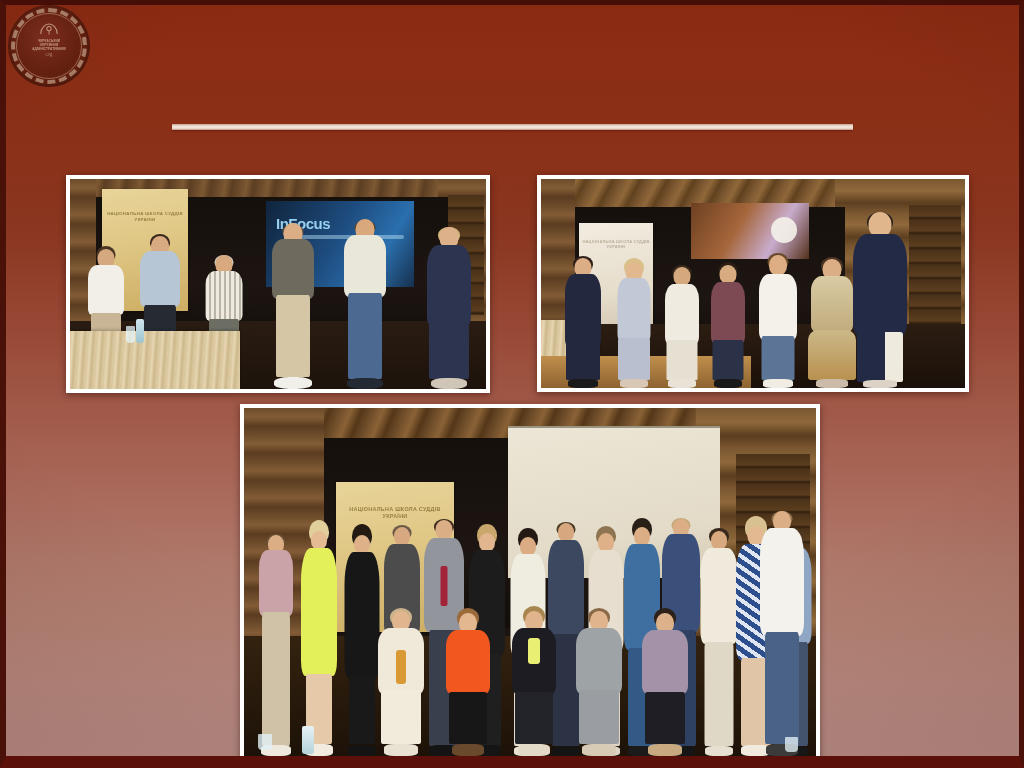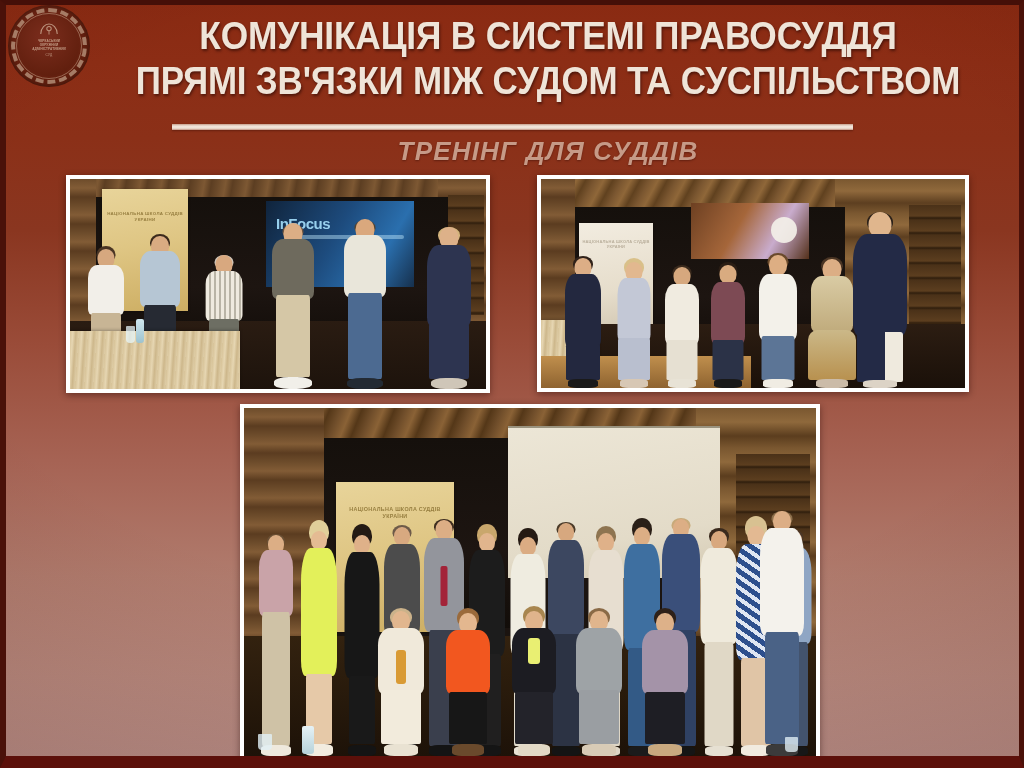--- a/index.html
+++ b/index.html
@@ -301,28 +301,23 @@
           <circle cx="12" cy="7" r="2.4" fill="none" stroke="#c9a68f" stroke-width="1.1"></circle>
           <path d="M12 9.4 L12 13.5" stroke="#c9a68f" stroke-width="1"></path>
         </svg>
         <div id="seal-text">ЧЕРКАСЬКИЙ</div>
         <div id="seal-text">ОКРУЖНИЙ</div>
         <div id="seal-text">АДМІНІСТРАТИВНИЙ</div>
         <div id="seal-sub">СУД</div>
       </div>
     </div>
 
-    <div id="title-block">
-      <div class="title-line" id="title-line-1">КОМУНІКАЦІЯ В СИСТЕМІ ПРАВОСУДДЯ</div>
-      <div class="title-line" id="title-line-2">ПРЯМІ ЗВ'ЯЗКИ МІЖ СУДОМ ТА СУСПІЛЬСТВОМ</div>
-    </div>
 
     <div id="title-rule"></div>
 
-    <div id="subtitle">ТРЕНІНГ ДЛЯ СУДДІВ</div>
   </div>
 
   <div class="photo" id="photo-1">
     <div class="scene">
       <div class="room-ceiling" style="height:20px;"></div>
       <div class="room-wall-left" style="left:0;width:26px;"></div>
       <div class="room-wall-right" style="right:0;width:48px;"></div>
       <div class="dark-curtain" style="left:26px;top:18px;width:370px;height:150px;"></div>
 
       <div class="projection" style="left:196px;top:22px;width:148px;height:86px;">

